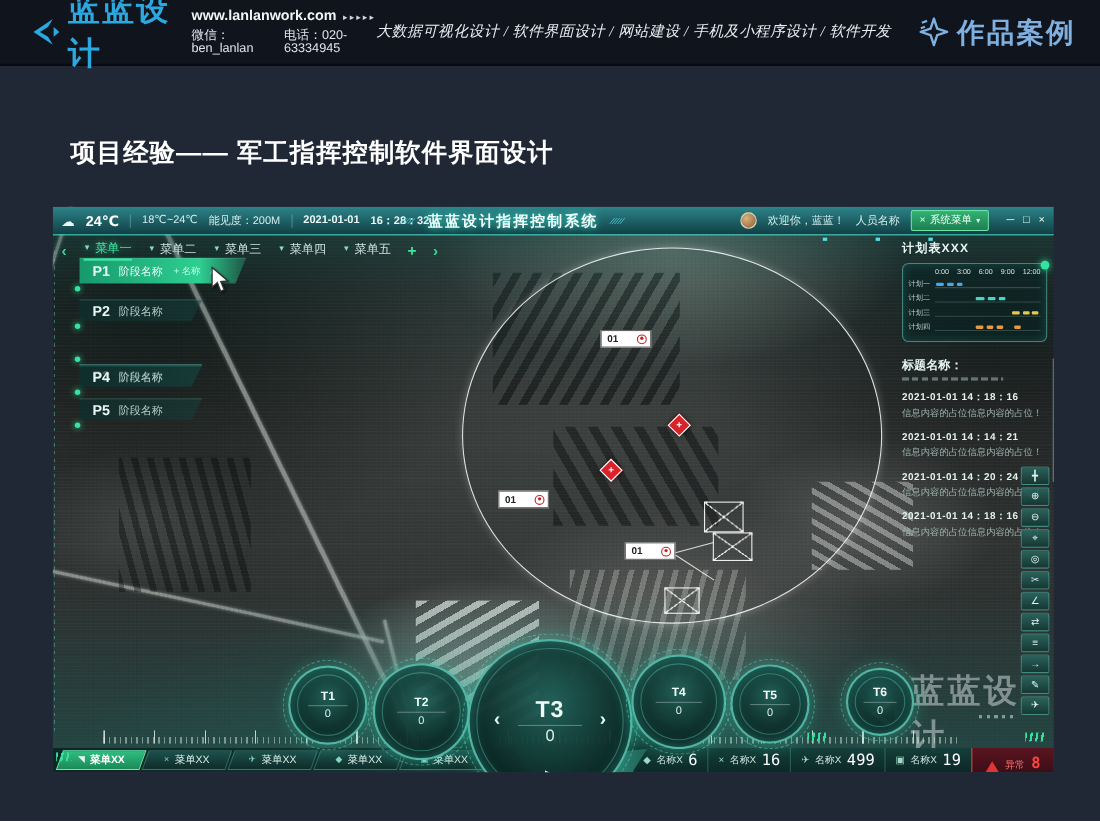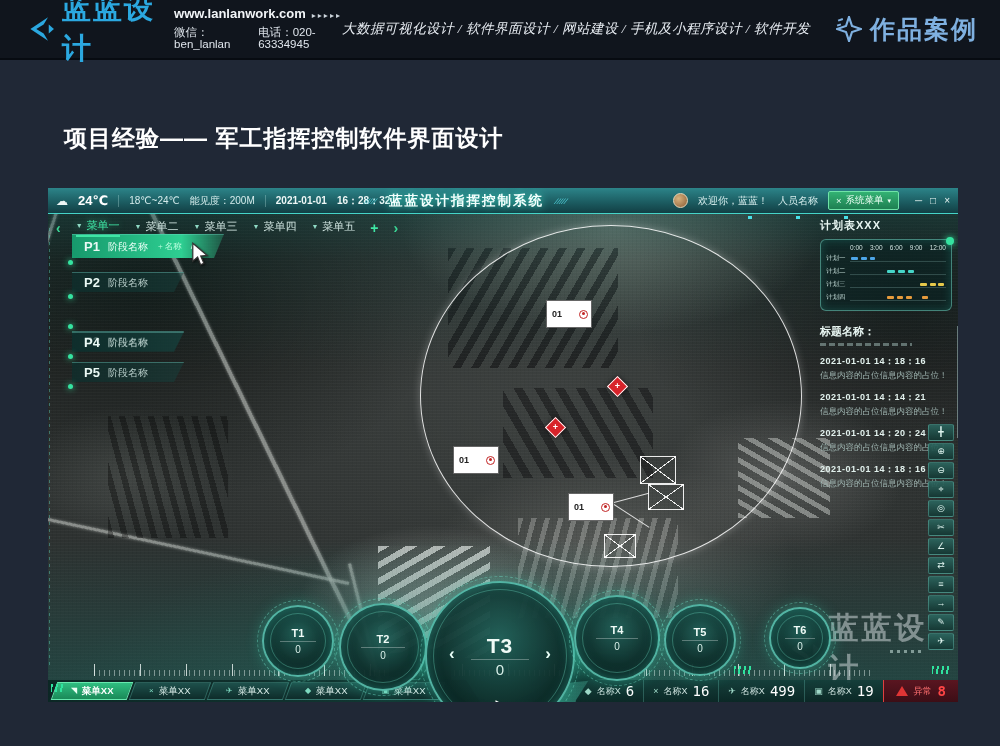--- a/index.html
+++ b/index.html
@@ -102,21 +102,21 @@
     border-top:1px solid rgba(120,220,205,.35);
     clip-path:polygon(0 0,100% 0,calc(100% - 10px) 100%,0 100%);
   }
   .stage .code{font-size:13px;font-weight:bold;color:#eaf8f4;}
   .stage .name{font-size:10px;color:#b7cdc9;}
   .stage.active{
     width:152px;height:24px;
     background:linear-gradient(90deg,#17996c,#2ecf92 72%, rgba(46,207,146,.25));
   }
   .stage.active .name{color:#eafff6;}
-  .stage .extra{font-size:8.5px;color:#bdffe0;margin-left:2px;font-family:Liberation Serif, serif;}
+  .stage .extra{font-size:8.5px;color:#bdffe0;margin-left:2px;}
   .stage .collapse{font-size:8px;color:#d8ffe9;}
   .sdot{position:absolute;left:20px;width:5px;height:5px;border-radius:50%;background:#35e3a0;box-shadow:0 0 6px #35e3a0;z-index:15;}
   .cursor-svg{position:absolute;left:142px;top:54px;z-index:30;filter:drop-shadow(1px 1px 1px rgba(0,0,0,.6));}
   
   .plan-panel{position:absolute;left:772px;top:30px;width:132px;z-index:15;}
   .pp-title{font-size:11px;font-weight:bold;color:#e8f6f2;letter-spacing:1px;}
   .gantt-box{
     margin-top:6px;position:relative;border:1px solid rgba(120,230,210,.5);border-radius:6px;
     background:rgba(8,34,34,.55);padding:4px 5px 7px 5px;
     box-shadow:inset 0 0 10px rgba(40,180,160,.25);
@@ -137,21 +137,21 @@
   .tools{position:absolute;left:880px;top:236px;width:26px;display:flex;flex-direction:column;gap:2px;z-index:15;}
   .tool{
     height:15px;display:flex;align-items:center;justify-content:center;cursor:pointer;
     background:linear-gradient(180deg, rgba(44,102,95,.92), rgba(20,56,52,.92));
     border:1px solid rgba(110,200,185,.4);border-radius:2px;
     font-size:9px;color:#dff4ef;line-height:1;
   }
   
   .op-circle{position:absolute;left:372px;top:37px;width:380px;height:340px;border:1.5px solid rgba(255,255,255,.85);border-radius:50%;box-shadow:0 0 8px rgba(255,255,255,.25);z-index:4;}
   .mlabel{
-    position:absolute;width:46px;height:28px;z-index:12;cursor:pointer;box-sizing:border-box;
+    position:absolute;width:46px;height:16px;z-index:12;cursor:pointer;box-sizing:border-box;
     background:#fff;border:1px solid #666;display:flex;align-items:center;
     font-size:9px;color:#222;font-weight:bold;
   }
   .mlabel .txt{margin-left:5px;}
   .mdot{margin-left:auto;margin-right:3px;width:9px;height:9px;border:1.5px solid #c22525;border-radius:50%;position:relative;box-sizing:border-box;}
   .mdot::after{content:"";position:absolute;left:1.5px;top:1.5px;width:3px;height:3px;border-radius:50%;background:#c22525;}
   .mdiamond{position:absolute;width:13px;height:13px;background:#d8232a;border:1px solid #fff;transform:rotate(45deg);z-index:12;cursor:pointer;box-shadow:0 0 5px rgba(0,0,0,.6);}
   .mdiamond span{position:absolute;left:0;top:0;width:13px;height:13px;display:flex;align-items:center;justify-content:center;transform:rotate(-45deg);color:#fff;font-size:9px;font-weight:bold;line-height:1;}
   .mbox{position:absolute;border:1px solid rgba(255,255,255,.9);z-index:11;background:
     linear-gradient(to top right, transparent calc(50% - .5px), rgba(255,255,255,.9) calc(50% - .5px) calc(50% + .5px), transparent calc(50% + .5px)),
@@ -178,21 +178,21 @@
   .tab.active .tlabel{color:#fff;font-weight:bold;}
   .tab.active .ticon{color:#eafff4;}
   
   .status{position:absolute;right:0;top:492px;height:22px;z-index:9;display:flex;align-items:stretch;
     background:linear-gradient(180deg, rgba(20,62,58,.95), rgba(10,38,36,.95));
     clip-path:polygon(14px 0,100% 0,100% 100%,0 100%);}
   .sseg{display:flex;align-items:center;gap:5px;padding:0 9px;border-left:1px solid rgba(110,200,185,.3);cursor:pointer;}
   .sicon{font-size:9px;color:#9fd9c8;line-height:1;}
   .slabel{font-size:9px;color:#cfe3df;}
   .sval{font-size:14px;color:#fff;font-family:"DejaVu Sans Mono","Liberation Mono",monospace;}
-  .warn{display:flex;align-items:center;gap:6px;padding:0 12px;cursor:pointer;
+  .warn{display:flex;align-items:flex-end;gap:6px;padding:0 12px;cursor:pointer;
     background:linear-gradient(180deg,#5a1520,#3c0e16);border-left:1px solid #e04040;}
   .warn-tri{width:0;height:0;border-left:6px solid transparent;border-right:6px solid transparent;border-bottom:10px solid #e03535;}
   .warn-label{font-size:9px;color:#ff7070;}
   .warn-val{font-size:14px;color:#ff4545;font-weight:bold;font-family:"DejaVu Sans Mono","Liberation Mono",monospace;}
   
   .gauge{
     position:absolute;border-radius:50%;z-index:10;cursor:pointer;box-sizing:border-box;
     display:flex;flex-direction:column;align-items:center;justify-content:center;
     background:radial-gradient(circle at 50% 38%, rgba(32,96,88,.92), rgba(9,32,30,.96) 72%);
     border:2px solid rgba(100,215,195,.8);

